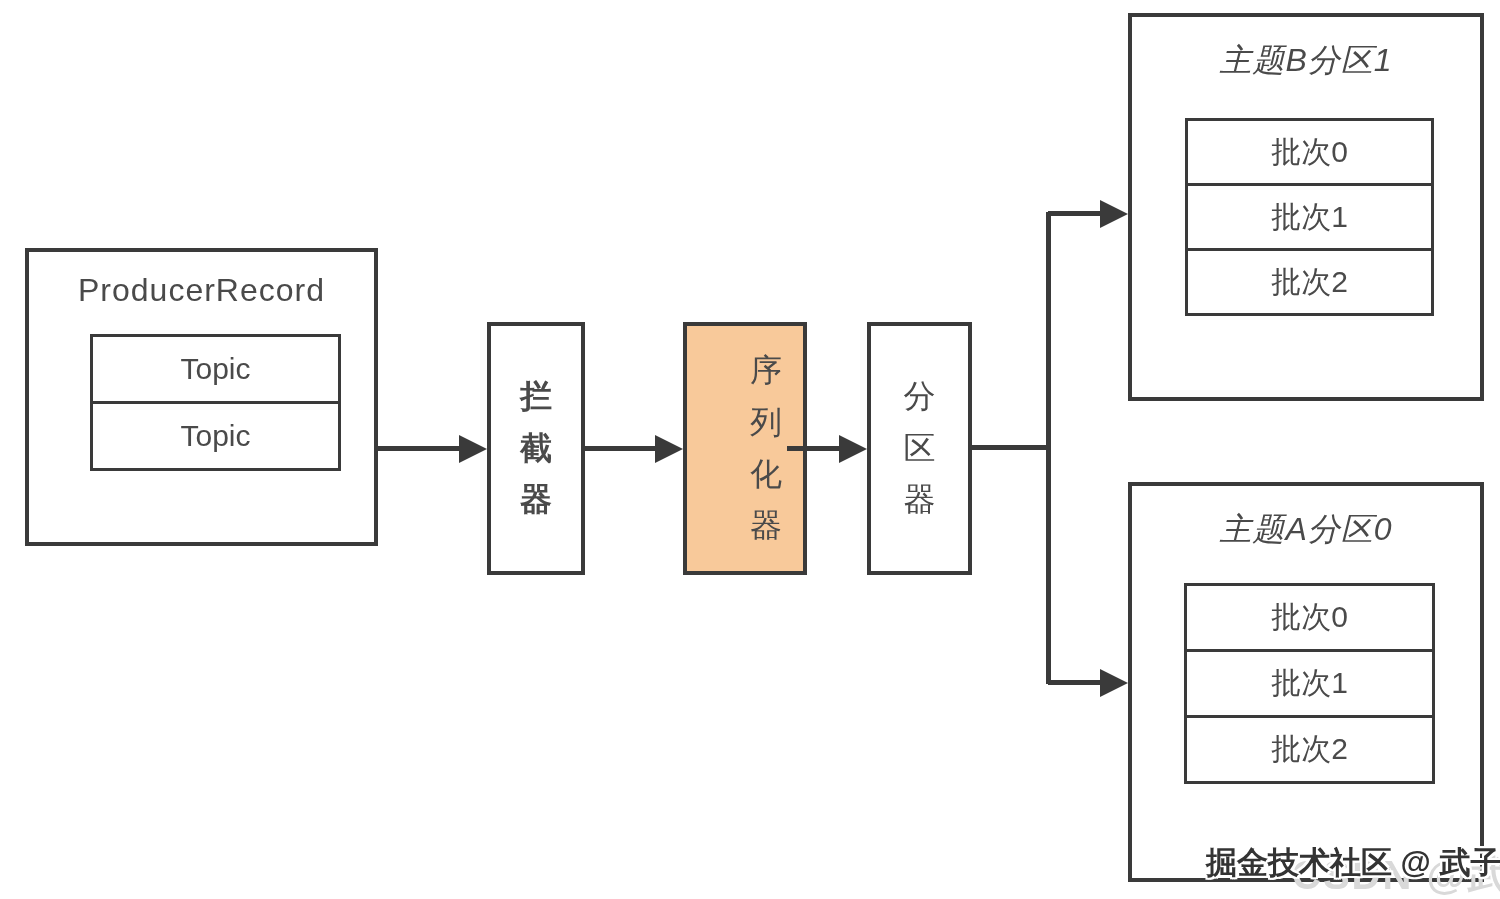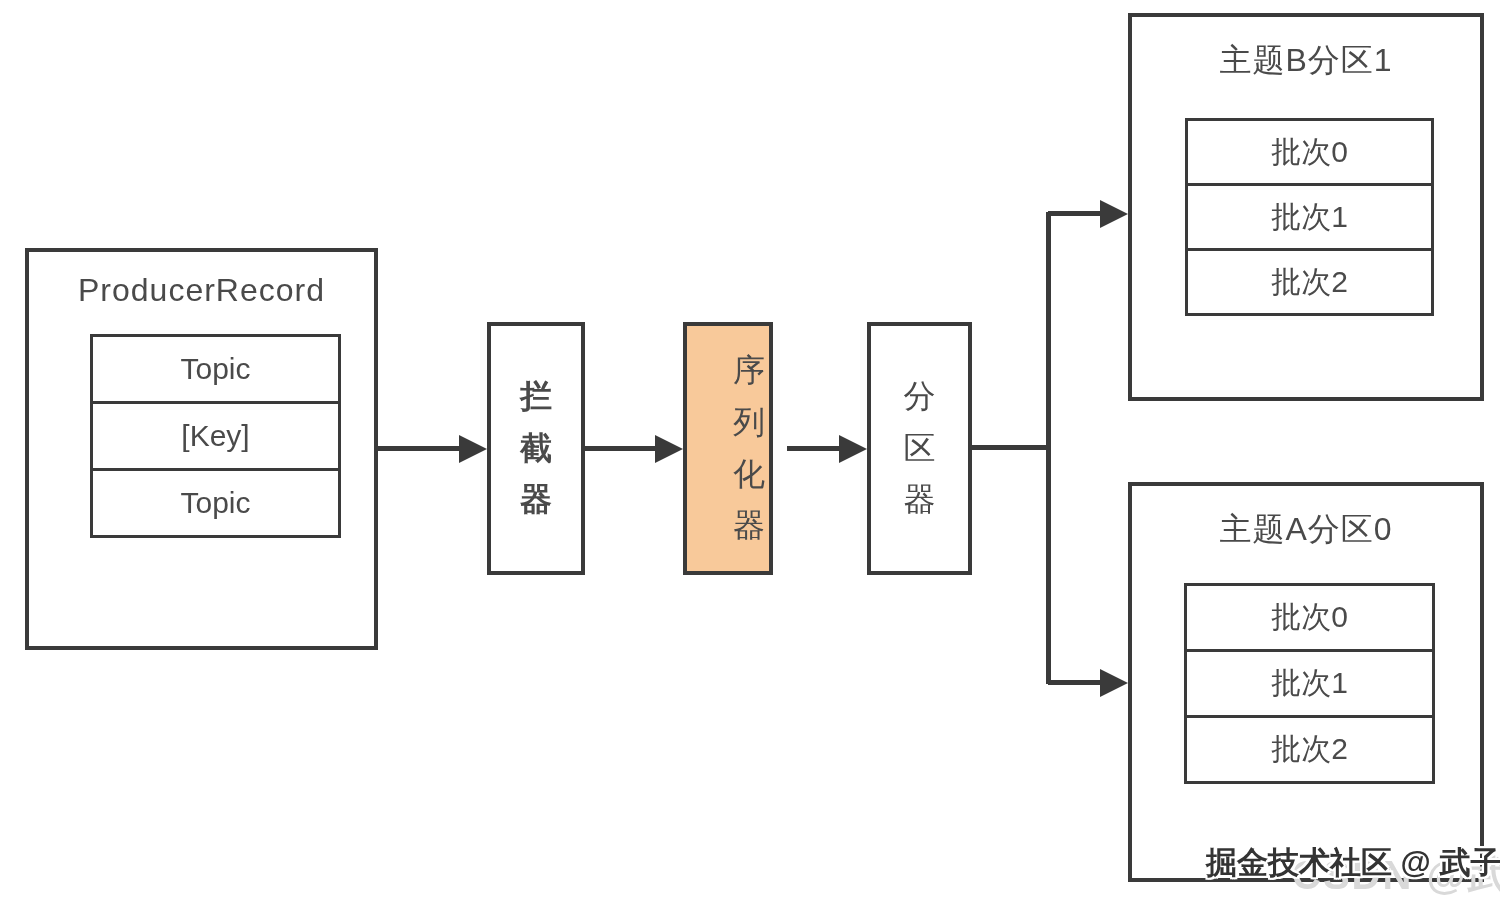--- a/index.html
+++ b/index.html
@@ -20,21 +20,21 @@
     border: 4px solid #3a3a3a;
     background: #ffffff;
   }
   .box-title {
     text-align: center;
     font-size: 32px;
     color: #4a4a4a;
     letter-spacing: 1px;
   }
   .producer-title { padding-top: 20px; }
-  .topic-title { padding-top: 22px; }
+  .topic-title { padding-top: 22px; font-style: italic; }
 
   .rows {
     position: absolute;
     box-sizing: border-box;
     padding-left: 16px;
   }
   .row {
     box-sizing: border-box;
     border: 3px solid #3a3a3a;
     margin-top: -3px;
@@ -104,42 +104,41 @@
       2px -2px 0 #ffffff, -2px 2px 0 #ffffff,
       2px 0 0 #ffffff, -2px 0 0 #ffffff,
       0 2px 0 #ffffff, 0 -2px 0 #ffffff;
   }
 </style>
 </head>
 <body>
 
 <div class="canvas">
 
-  <div class="box" style="left:25px; top:248px; width:353px; height:402px;">
+  <div class="box" style="left:25px; top:248px; width:353px; height:298px;">
     <div class="box-title producer-title">ProducerRecord</div>
     <div class="rows producer-rows">
       <div class="row">Topic</div>
-      <div class="row">[Key]</div>
       <div class="row">Topic</div>
     </div>
   </div>
 
   <div class="line" style="left:378px; top:446px; width:81px; height:5px;">
     <span class="arrowhead"></span>
   </div>
 
   <div class="box stage" style="left:487px; top:322px; width:98px; height:253px;font-weight:bold;">
     <div class="vlabel">拦截器</div>
   </div>
 
   <div class="line" style="left:585px; top:446px; width:70px; height:5px;">
     <span class="arrowhead"></span>
   </div>
 
-  <div class="box stage stage-highlight" style="left:683px; top:322px; width:90px; height:253px;padding-left:42px;">
+  <div class="box stage stage-highlight" style="left:683px; top:322px; width:124px; height:253px;padding-left:42px;">
     <div class="vlabel">序列化器</div>
   </div>
 
   <div class="line" style="left:787px; top:446px; width:52px; height:5px;">
     <span class="arrowhead"></span>
   </div>
 
   <div class="box stage" style="left:867px; top:322px; width:105px; height:253px;">
     <div class="vlabel">分区器</div>
   </div>

